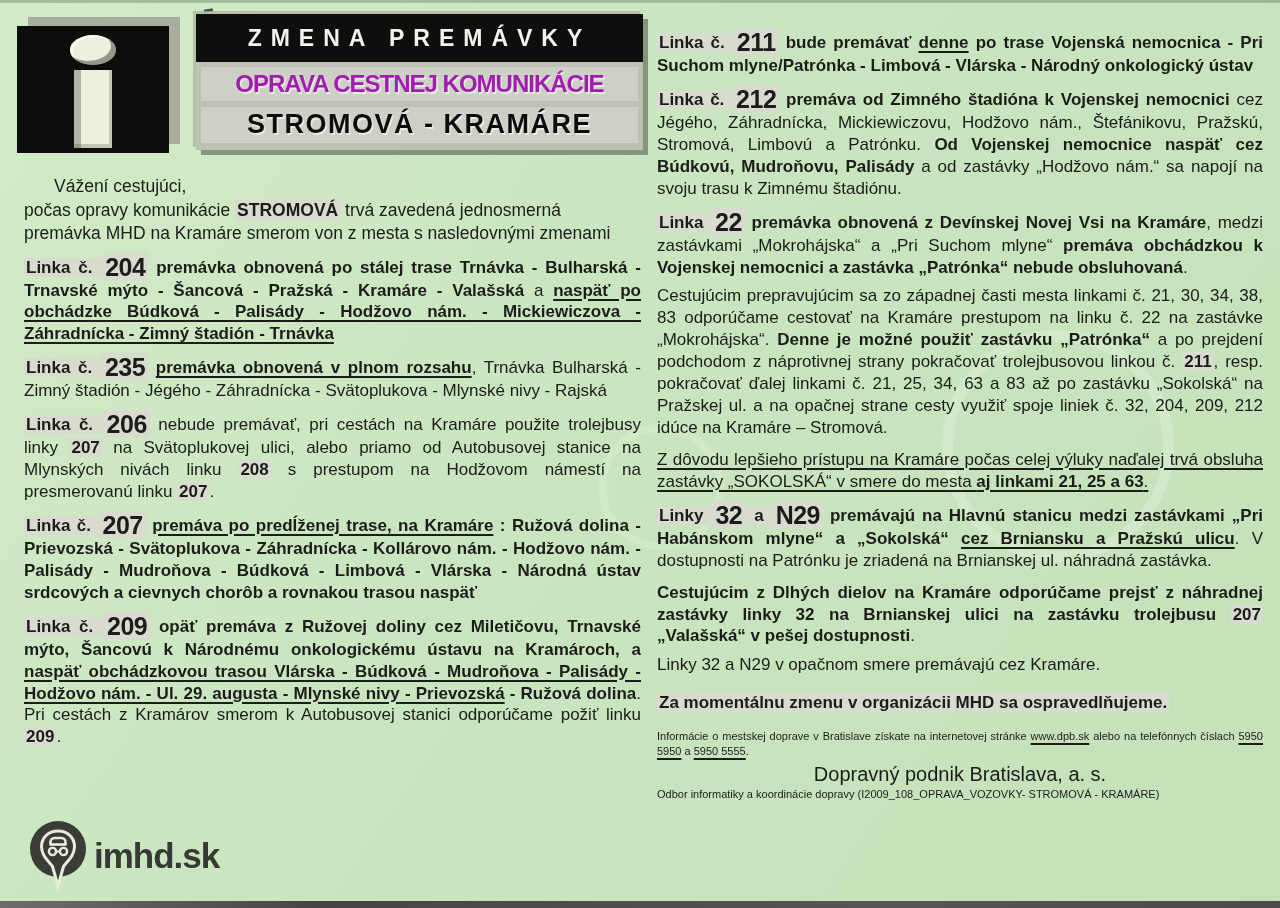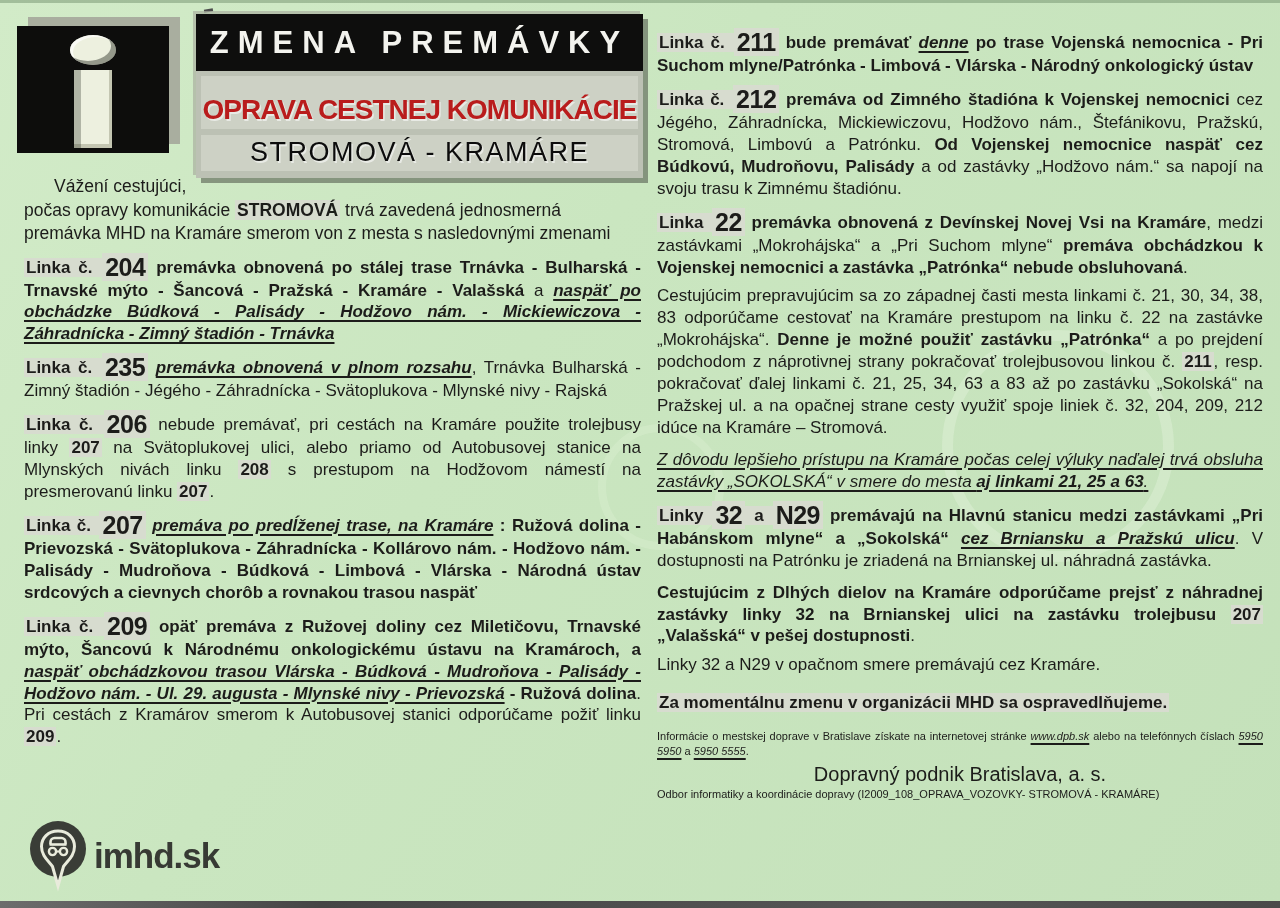--- a/index.html
+++ b/index.html
@@ -23,43 +23,43 @@
   
   .header{position:relative;height:152px;}
   .ibox{position:absolute;left:-7px;top:14px;width:152px;height:127px;background:#0d0d0c;
     box-shadow:11px -9px 0 #a9ae9f;display:flex;flex-direction:column;align-items:center;}
   .i-dot{margin-top:9px;width:46px;height:30px;background:#edf0df;border-radius:50%;
     box-shadow:inset -5px -4px 0 rgba(40,45,35,.45), inset 3px 2px 0 rgba(255,255,255,.65);}
   .i-stem{margin-top:5px;width:38px;height:78px;background:#edf0df;
     box-shadow:inset 7px 0 0 rgba(40,45,35,.30), inset -3px -4px 0 rgba(120,120,95,.35);}
   .titleblock{position:absolute;left:172px;top:2px;width:447px;background:#bcc1b4;padding-bottom:7px;
     box-shadow:5px 5px 0 rgba(75,80,70,.55), -3px -3px 0 rgba(170,175,160,.7);}
-  .titlebar{background:#0e0e0d;color:#f3f3ee;font-size:31px;font-weight:700;letter-spacing:9px;
+  .titlebar{background:#0e0e0d;color:#f3f3ee;font-size:23px;font-weight:700;letter-spacing:9px;
     text-align:center;padding:11px 0 10px;white-space:nowrap;}
-  .subt1{margin:5px 5px 0;background:#cdd1c5;color:#b91c1c;font-size:28px;font-weight:900;text-align:center;
-    letter-spacing:-1px;padding:18px 0 3px;white-space:nowrap;text-shadow:1.5px 1.5px 0 rgba(255,255,255,.55);}
-  .subt2{margin:6px 5px 0;background:#cdd1c5;color:#0c0c0c;font-size:27px;font-weight:400;text-align:center;
+  .subt1{margin:5px 5px 0;background:#cdd1c5;color:#a21caf;font-size:24px;font-weight:900;text-align:center;
+    letter-spacing:-1px;padding:3px 0 3px;white-space:nowrap;text-shadow:1.5px 1.5px 0 rgba(255,255,255,.55);}
+  .subt2{margin:6px 5px 0;background:#cdd1c5;color:#0c0c0c;font-size:27px;font-weight:700;text-align:center;
     letter-spacing:1.5px;padding:2px 0 3px;white-space:nowrap;text-shadow:1.5px 1.5px 0 rgba(255,255,255,.55);}
 
   .salutation{margin:12px 0 0 30px;font-size:17.5px;}
   .intro{margin:2px 0 0;font-size:17.5px;line-height:1.3;}
   .headline{margin:13px 0 6px -2px;font-size:40px;font-weight:800;letter-spacing:-1px;color:#1a1a18;white-space:nowrap;
     text-shadow:-2px -2px 0 rgba(248,252,244,.9),-3px -3px 0 rgba(125,135,120,.55),2px 2px 1px rgba(85,90,80,.40);}
 
   p{margin:0;}
   .section,.para{margin-top:10px;font-size:17px;line-height:1.29;text-align:justify;}
   .para-tight{margin-top:7px;}
   .first{margin-top:0;}
   .apology{margin-top:16px;text-align:left;}
   .finfo{margin-top:15px;font-size:11px;line-height:1.32;text-align:justify;}
   .signature{margin-top:5px;font-size:20px;text-align:center;}
   .dept{margin-top:2px;font-size:11px;white-space:nowrap;}
 
   .sb{font-weight:700;}
-  .su{text-decoration:underline;text-decoration-thickness:1.6px;text-underline-offset:2.5px;font-style:italic;}
+  .su{text-decoration:underline;text-decoration-thickness:1.6px;text-underline-offset:2.5px;}
   .sh{background:#d7dccf;padding:0 2px;}
   .sn{font-size:25px;line-height:1;vertical-align:-3px;padding:0 3px;letter-spacing:-0.5px;}
 
   
   .logo{position:absolute;left:26px;top:820px;display:flex;align-items:center;gap:4px;z-index:2;}
   .logo-text{font-size:35px;font-weight:800;color:#373a34;letter-spacing:-1px;}
 </style>
 </head>
 <body>
 

